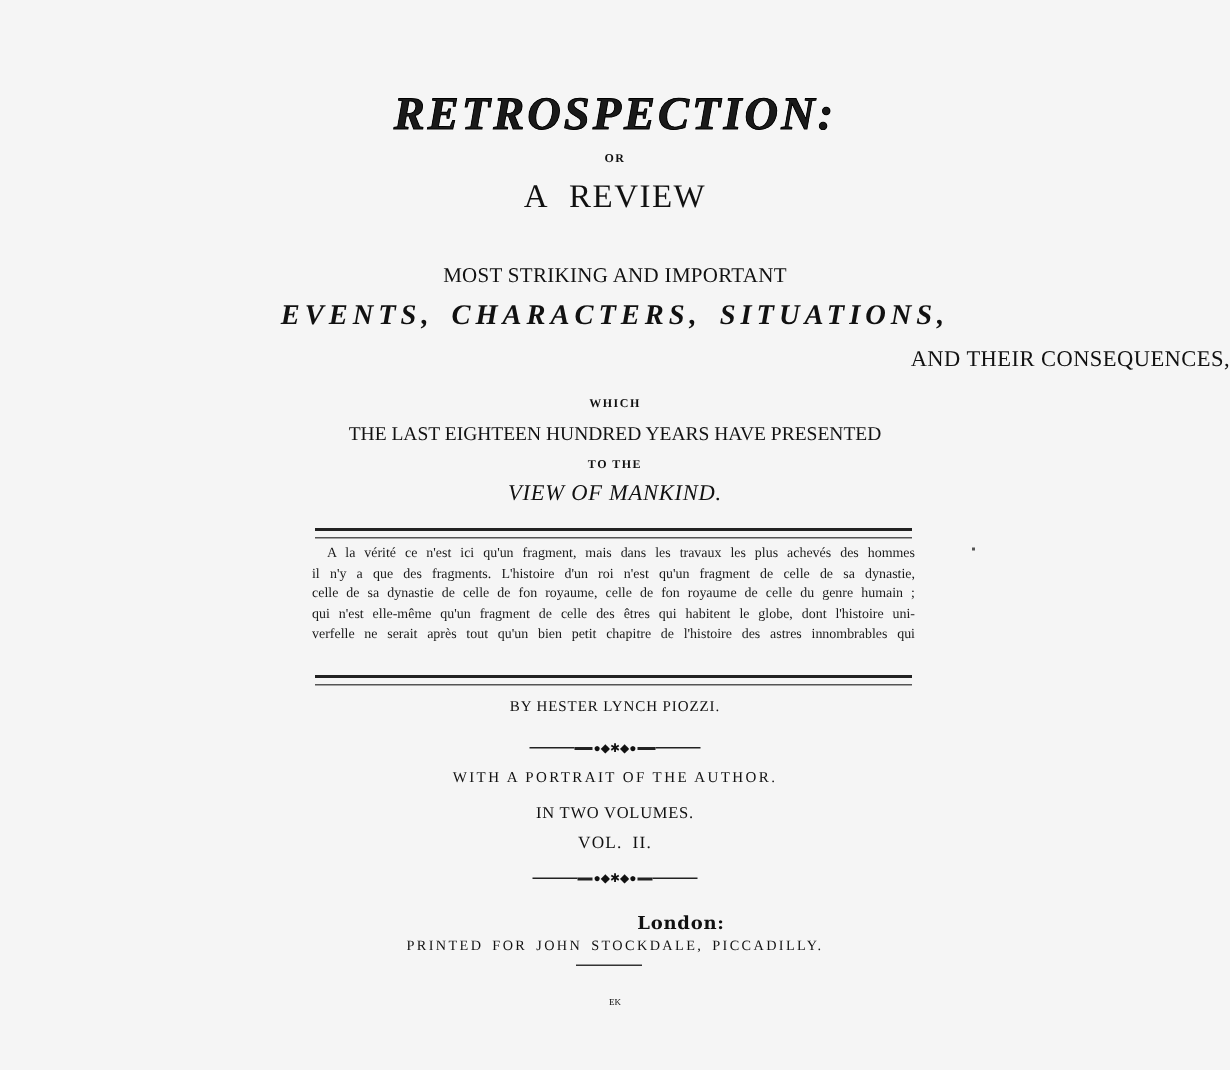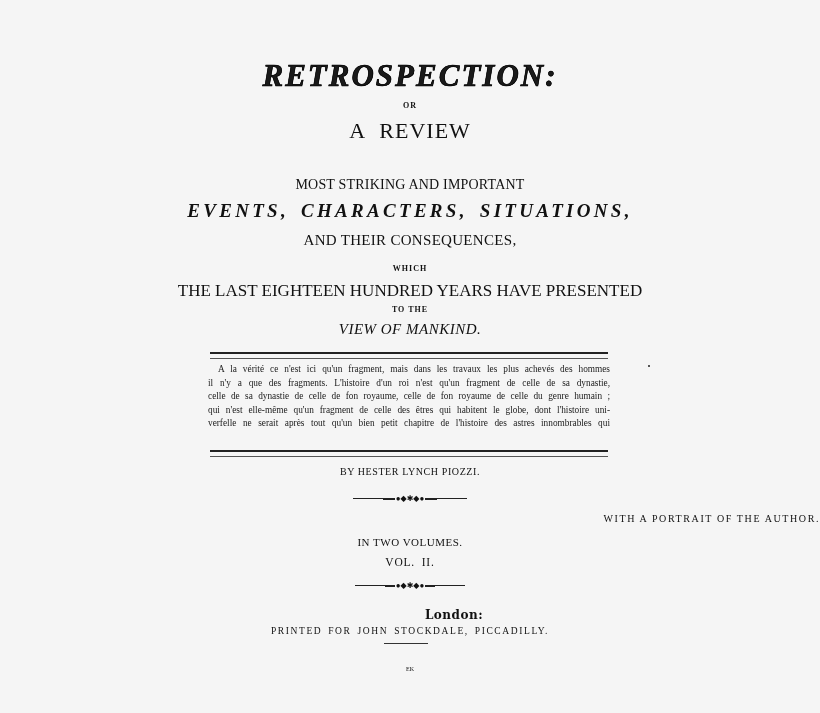--- a/index.html
+++ b/index.html
@@ -64,25 +64,26 @@
       font-size: 19px;
       font-style: italic;
       font-weight: bold;
       letter-spacing: 3.3px;
       word-spacing: 4px;
     }
     .andtheir {
       top: 233px;
       font-size: 15px;
       letter-spacing: 0.3px;
+      text-align: right;
     }
     .which-line { top: 265px; }
     .last {
       top: 282px;
-      font-size: 17px;
+      font-size: 13px;
       letter-spacing: 0px;
     }
     .tothe-line { top: 306px; }
     .view {
       top: 322px;
       font-size: 15px;
       font-style: italic;
       letter-spacing: 0.5px;
     }
 
@@ -145,21 +146,20 @@
       letter-spacing: 0;
       margin: 0 1px;
     }
     .orn1 { top: 494px; }
     .orn2 { top: 581px; }
 
     .portrait {
       top: 514px;
       font-size: 10px;
       letter-spacing: 1.6px;
-      text-align: right;
     }
     .volumes {
       top: 537px;
       font-size: 11px;
       letter-spacing: 0.5px;
     }
     .vol {
       top: 557px;
       font-size: 11.5px;
       letter-spacing: 0.8px;

